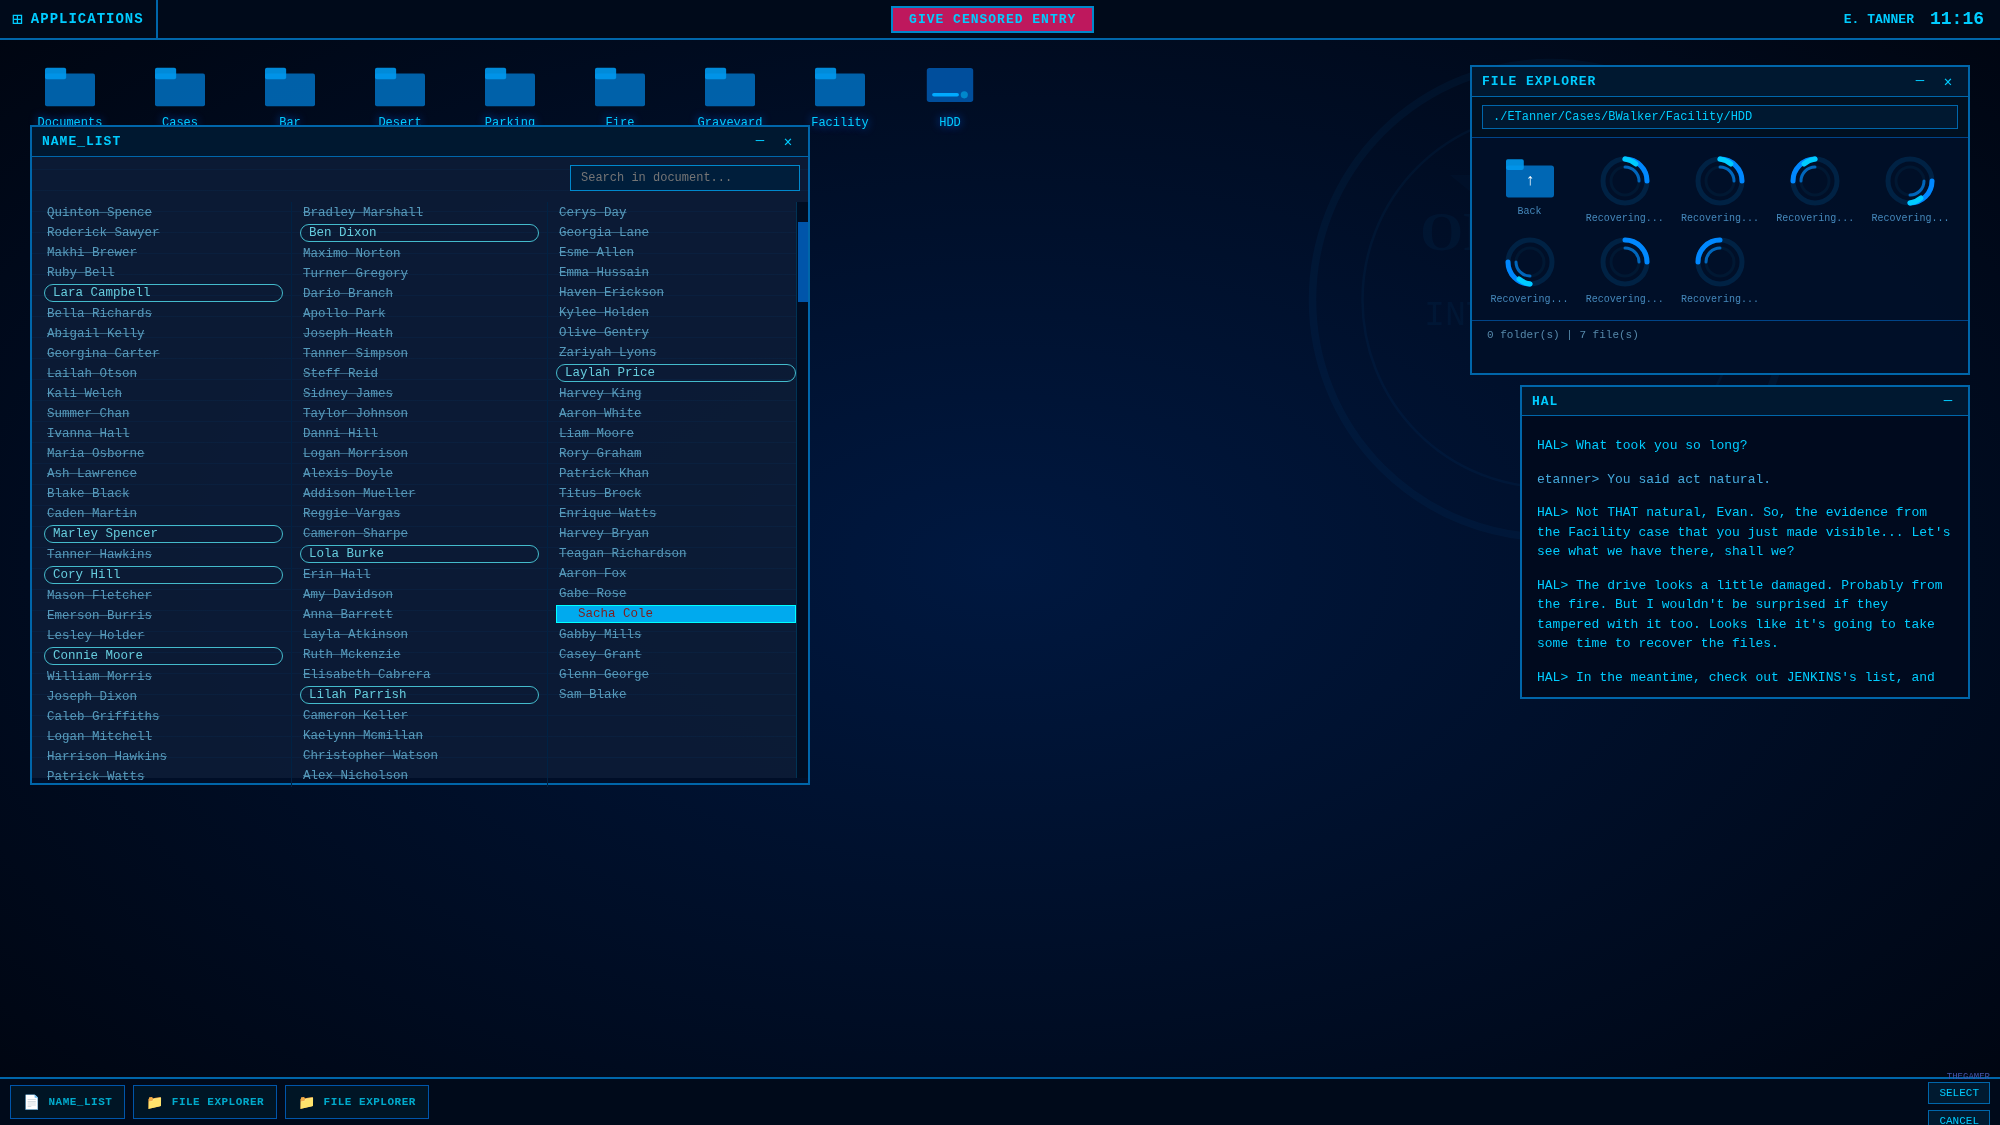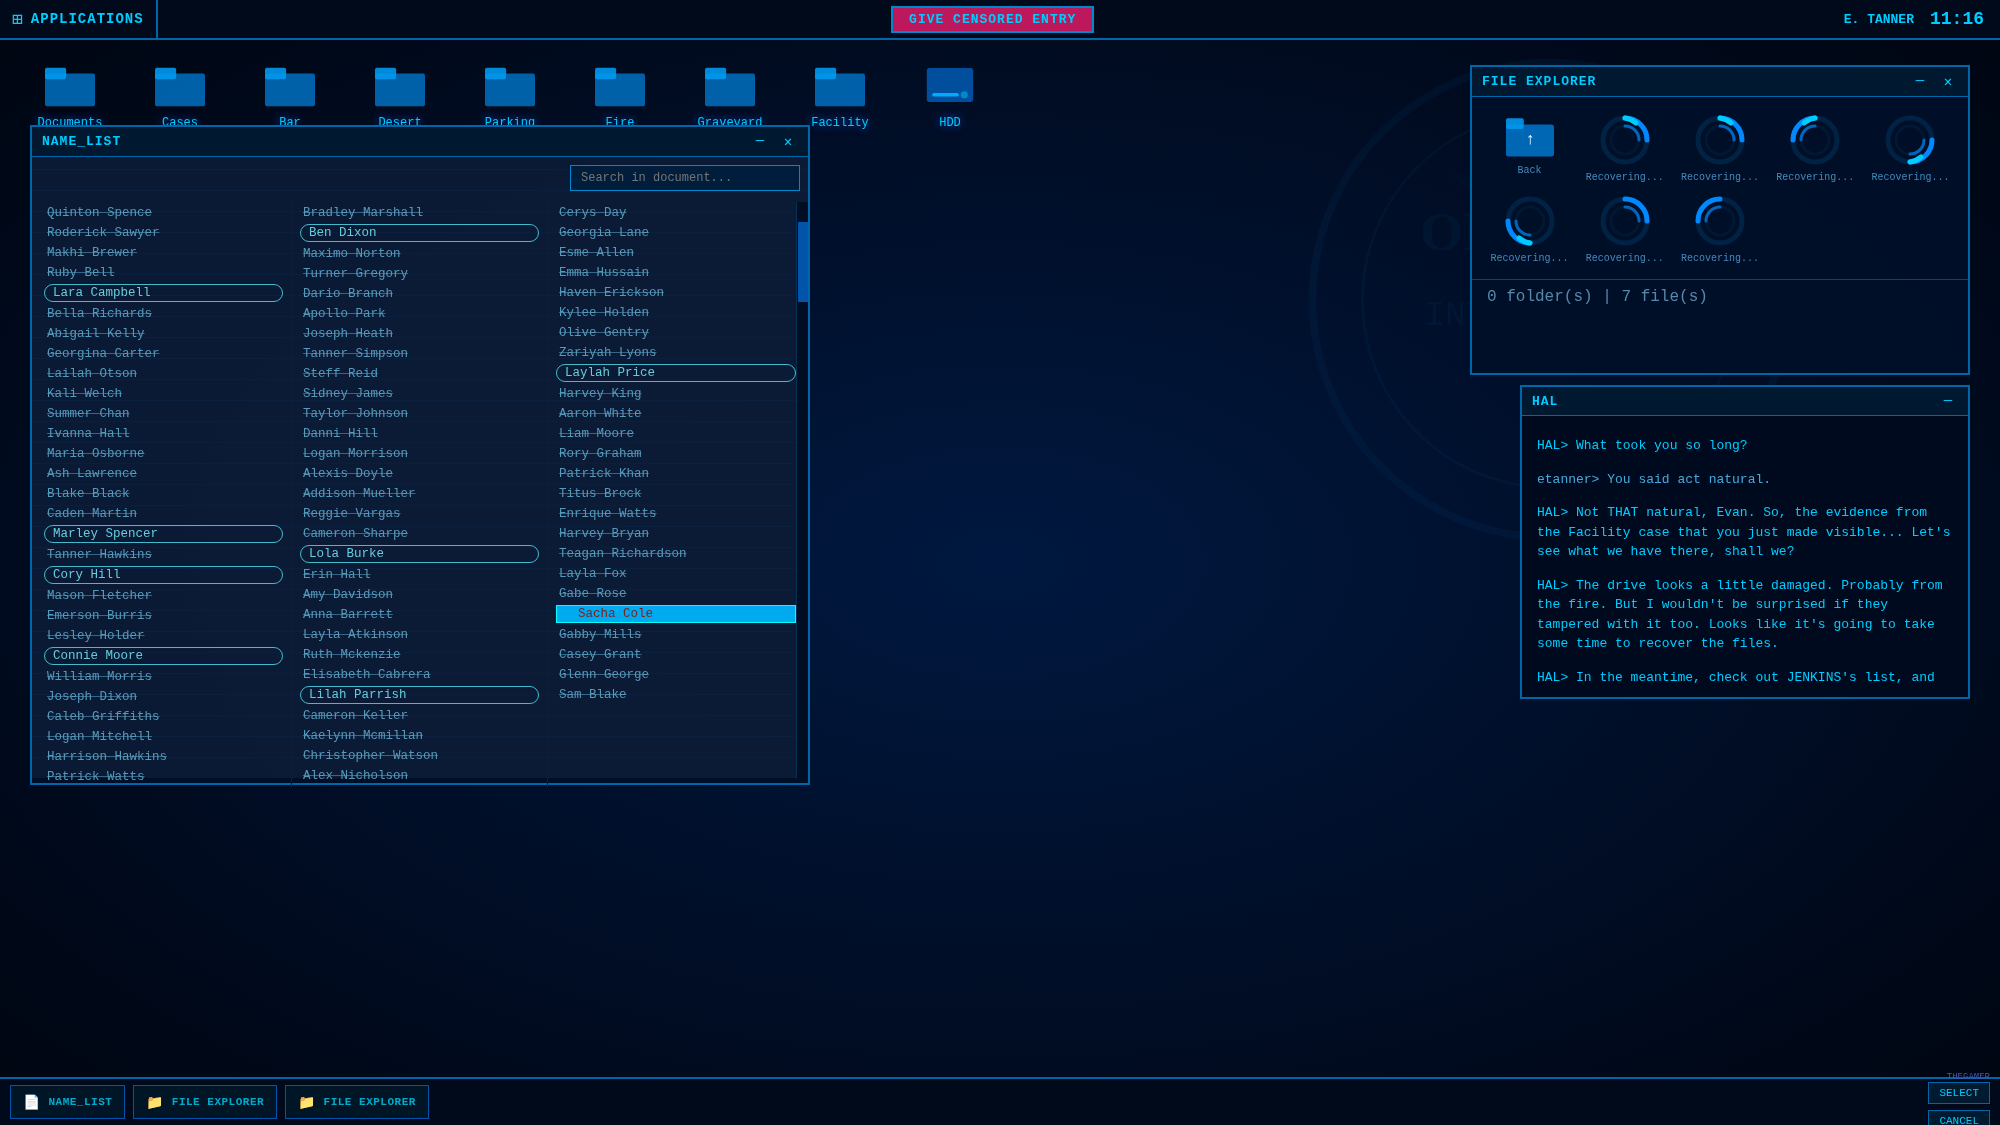--- a/index.html
+++ b/index.html
@@ -260,21 +260,21 @@
       height: 48px;
       display: flex;
       align-items: center;
       justify-content: center;
     }
 
     .file-status-bar {
       border-top: 1px solid #004488;
       padding: 8px 15px;
       color: #5588aa;
-      font-size: 16px;
+      font-size: 11px;
       font-family: 'Courier New', monospace;
     }
 
     
     .window-hal {
       position: absolute;
       top: 385px;
       right: 30px;
       width: 450px;
       height: 314px;
@@ -616,21 +616,21 @@
         <span class="n circle">Laylah Price</span>
         <span class="n">Harvey King</span>
         <span class="n">Aaron White</span>
         <span class="n">Liam Moore</span>
         <span class="n">Rory Graham</span>
         <span class="n">Patrick Khan</span>
         <span class="n">Titus Brock</span>
         <span class="n">Enrique Watts</span>
         <span class="n">Harvey Bryan</span>
         <span class="n">Teagan Richardson</span>
-        <span class="n">Layla Fox</span>
+        <span class="n">Aaron Fox</span>
         <span class="n">Gabe Rose</span>
         <span class="n selected">Sacha Cole</span>
         <span class="n">Gabby Mills</span>
         <span class="n">Casey Grant</span>
         <span class="n">Glenn George</span>
         <span class="n">Sam Blake</span>
       </div>
     </div>
 
     <div style="position:absolute; right:0; top:45px; bottom:0; width:12px; background:#000d22; border-left:1px solid #003355;">
@@ -639,20 +639,23 @@
   </div>
 </div>
 
 <div class="window-fileexplorer">
   <div class="window-titlebar">
     <span class="window-title">FILE EXPLORER</span>
     <div class="window-controls">
       <span class="win-btn">─</span>
       <span class="win-btn">✕</span>
     </div>
+  </div>
+  <div class="path-bar">
+    <div class="path-display">./ETanner/Cases/BWalker/Facility/HDD</div>
   </div>
   <div class="file-grid">
 
     <div class="file-item">
       <div class="back-icon-wrap">
         <svg width="54" height="46" viewBox="0 0 54 46">
           <rect x="0" y="10" width="54" height="36" rx="3" fill="#0077cc" opacity="0.85"></rect>
           <rect x="0" y="3" width="20" height="12" rx="2" fill="#0099ee" opacity="0.9"></rect>
           <text x="27" y="32" text-anchor="middle" fill="white" font-size="18" font-family="sans-serif">↑</text>
         </svg>

